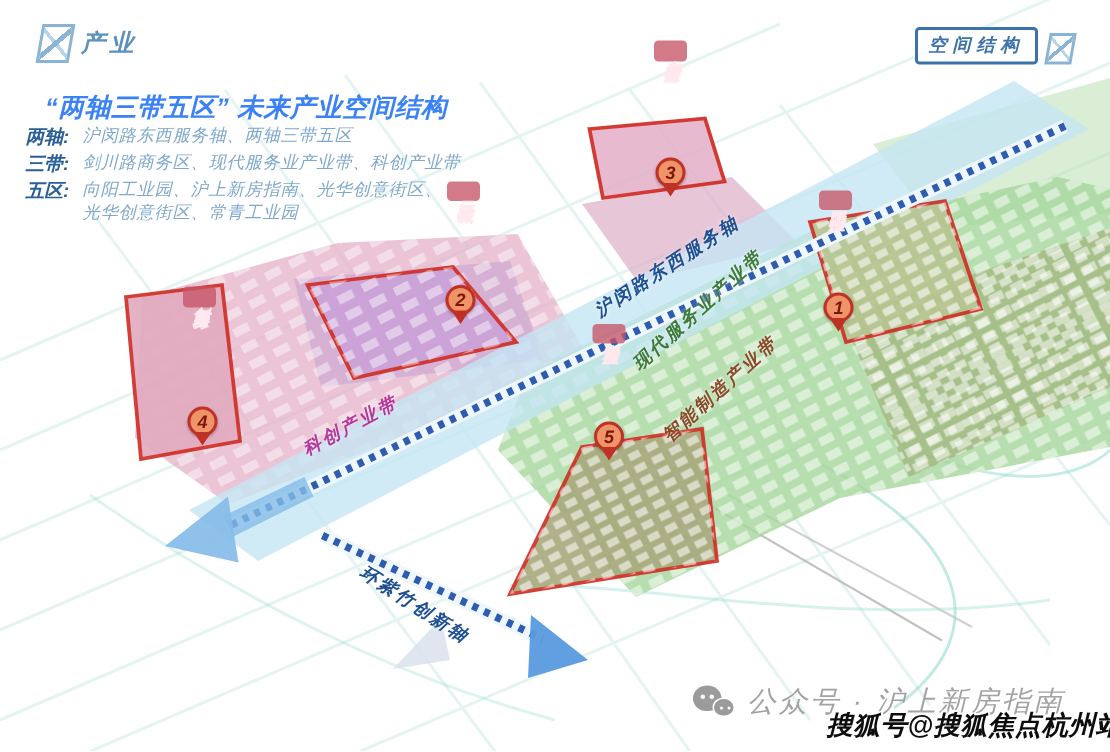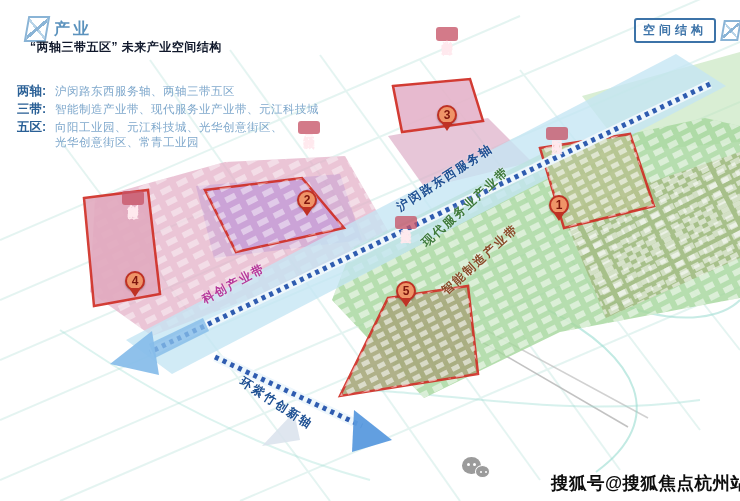--- a/index.html
+++ b/index.html
@@ -1,36 +1,36 @@
 <!DOCTYPE html>
 <html><head>
 <meta charset="utf-8">
 <style>
   * { margin:0; padding:0; box-sizing:border-box; }
   html,body { width:740px; height:501px; overflow:hidden; }
   body { font-family:"Liberation Sans","DejaVu Sans",sans-serif; background:#ffffff; }
-  #stage { position:relative; width:740px; height:501px; background:#ffffff; overflow:hidden; }
+  #stage { position:relative; width:740px; height:501px; background:#ffffff; overflow:hidden;font-style:italic; }
   #map-svg { position:absolute; left:0; top:0; z-index:1; }
 
   
   .brand { position:absolute; left:26px; top:16px; z-index:6; display:flex; align-items:center; gap:6px; }
   .logo-glyph { width:22px; height:26px; border:2px solid #8ab4d6; transform:skewX(-10deg);
     background:
       linear-gradient(135deg, transparent 44%, #8ab4d6 44%, #8ab4d6 56%, transparent 56%),
       linear-gradient(45deg, transparent 46%, #b8d4e8 46%, #b8d4e8 54%, transparent 54%); }
   .logo-glyph.small { width:18px; height:21px; }
   .brand-text { color:#5b92bd; font-weight:bold; font-size:16px; letter-spacing:3px; }
 
   
-  .header-tag { position:absolute; right:0; top:18px; z-index:6; display:flex; align-items:center; gap:6px; }
+  .header-tag { position:absolute; right:24px; top:18px; z-index:6; display:flex; align-items:flex-end; gap:6px; }
   .tag-box { border:2px solid #3c73a8; border-radius:3px; padding:2px 7px; color:#3c73a8;
     font-size:12px; font-weight:bold; letter-spacing:4px; background:rgba(255,255,255,.7); }
 
-  .page-title { position:absolute; left:30px; top:39px; z-index:6; color:#0f172a;
-    font-size:12px; font-weight:bold; letter-spacing:0.5px; }
+  .page-title { position:absolute; left:30px; top:60px; z-index:6; color:#3b82f6;
+    font-size:17px; font-weight:bold; letter-spacing:0.5px; }
 
   .legend { position:absolute; left:17px; top:84px; z-index:6; }
   .legend-row { display:flex; margin-bottom:3px; line-height:15px; }
   .legend-label { color:#2a6096; font-weight:bold; font-size:12.5px; width:38px; flex:0 0 38px; }
   .legend-text { color:#7fa8cc; font-size:11.5px; letter-spacing:0.5px; }
 
   
   .diag { position:absolute; z-index:5; font-weight:bold; font-size:12px; letter-spacing:2px;
     transform-origin:0 50%; white-space:nowrap; text-shadow:0 0 3px rgba(255,255,255,.75); }
   .diag.humin    { left:398px; top:200px; transform:rotate(-33deg); color:#1d4f92; }
@@ -177,26 +177,26 @@
 
   <div class="page-title">“两轴三带五区” 未来产业空间结构</div>
 
   <div class="legend">
     <div class="legend-row">
       <span class="legend-label">两轴:</span>
       <span class="legend-text">沪闵路东西服务轴、两轴三带五区</span>
     </div>
     <div class="legend-row">
       <span class="legend-label">三带:</span>
-      <span class="legend-text">智能制造产业带、现代服务业产业带、元江科技城</span>
+      <span class="legend-text">剑川路商务区、现代服务业产业带、科创产业带</span>
     </div>
     <div class="legend-row">
       <span class="legend-label">五区:</span>
       <span class="legend-text">
-        <span>向阳工业园、元江科技城、光华创意街区、</span><br>
+        <span>向阳工业园、沪上新房指南、光华创意街区、</span><br>
         <span>光华创意街区、常青工业园</span>
       </span>
     </div>
   </div>
 
   <div class="diag humin">沪闵路东西服务轴</div>
   <div class="diag modern">现代服务业产业带</div>
   <div class="diag scitech">科创产业带</div>
   <div class="diag intelmfg">智能制造产业带</div>
   <div class="diag ring">环紫竹创新轴</div>
@@ -210,15 +210,16 @@
   <div class="pin p1">1</div>
   <div class="pin p2">2</div>
   <div class="pin p3">3</div>
   <div class="pin p4">4</div>
   <div class="pin p5">5</div>
 
   <div class="wechat-icon">
     <span class="wc-big"></span>
       <span class="wc-small"></span>
   </div>
+  <div class="footer-account">公众号 · 沪上新房指南</div>
   <div class="watermark">搜狐号@搜狐焦点杭州站</div>
 
 </div>
 
 </body></html>

